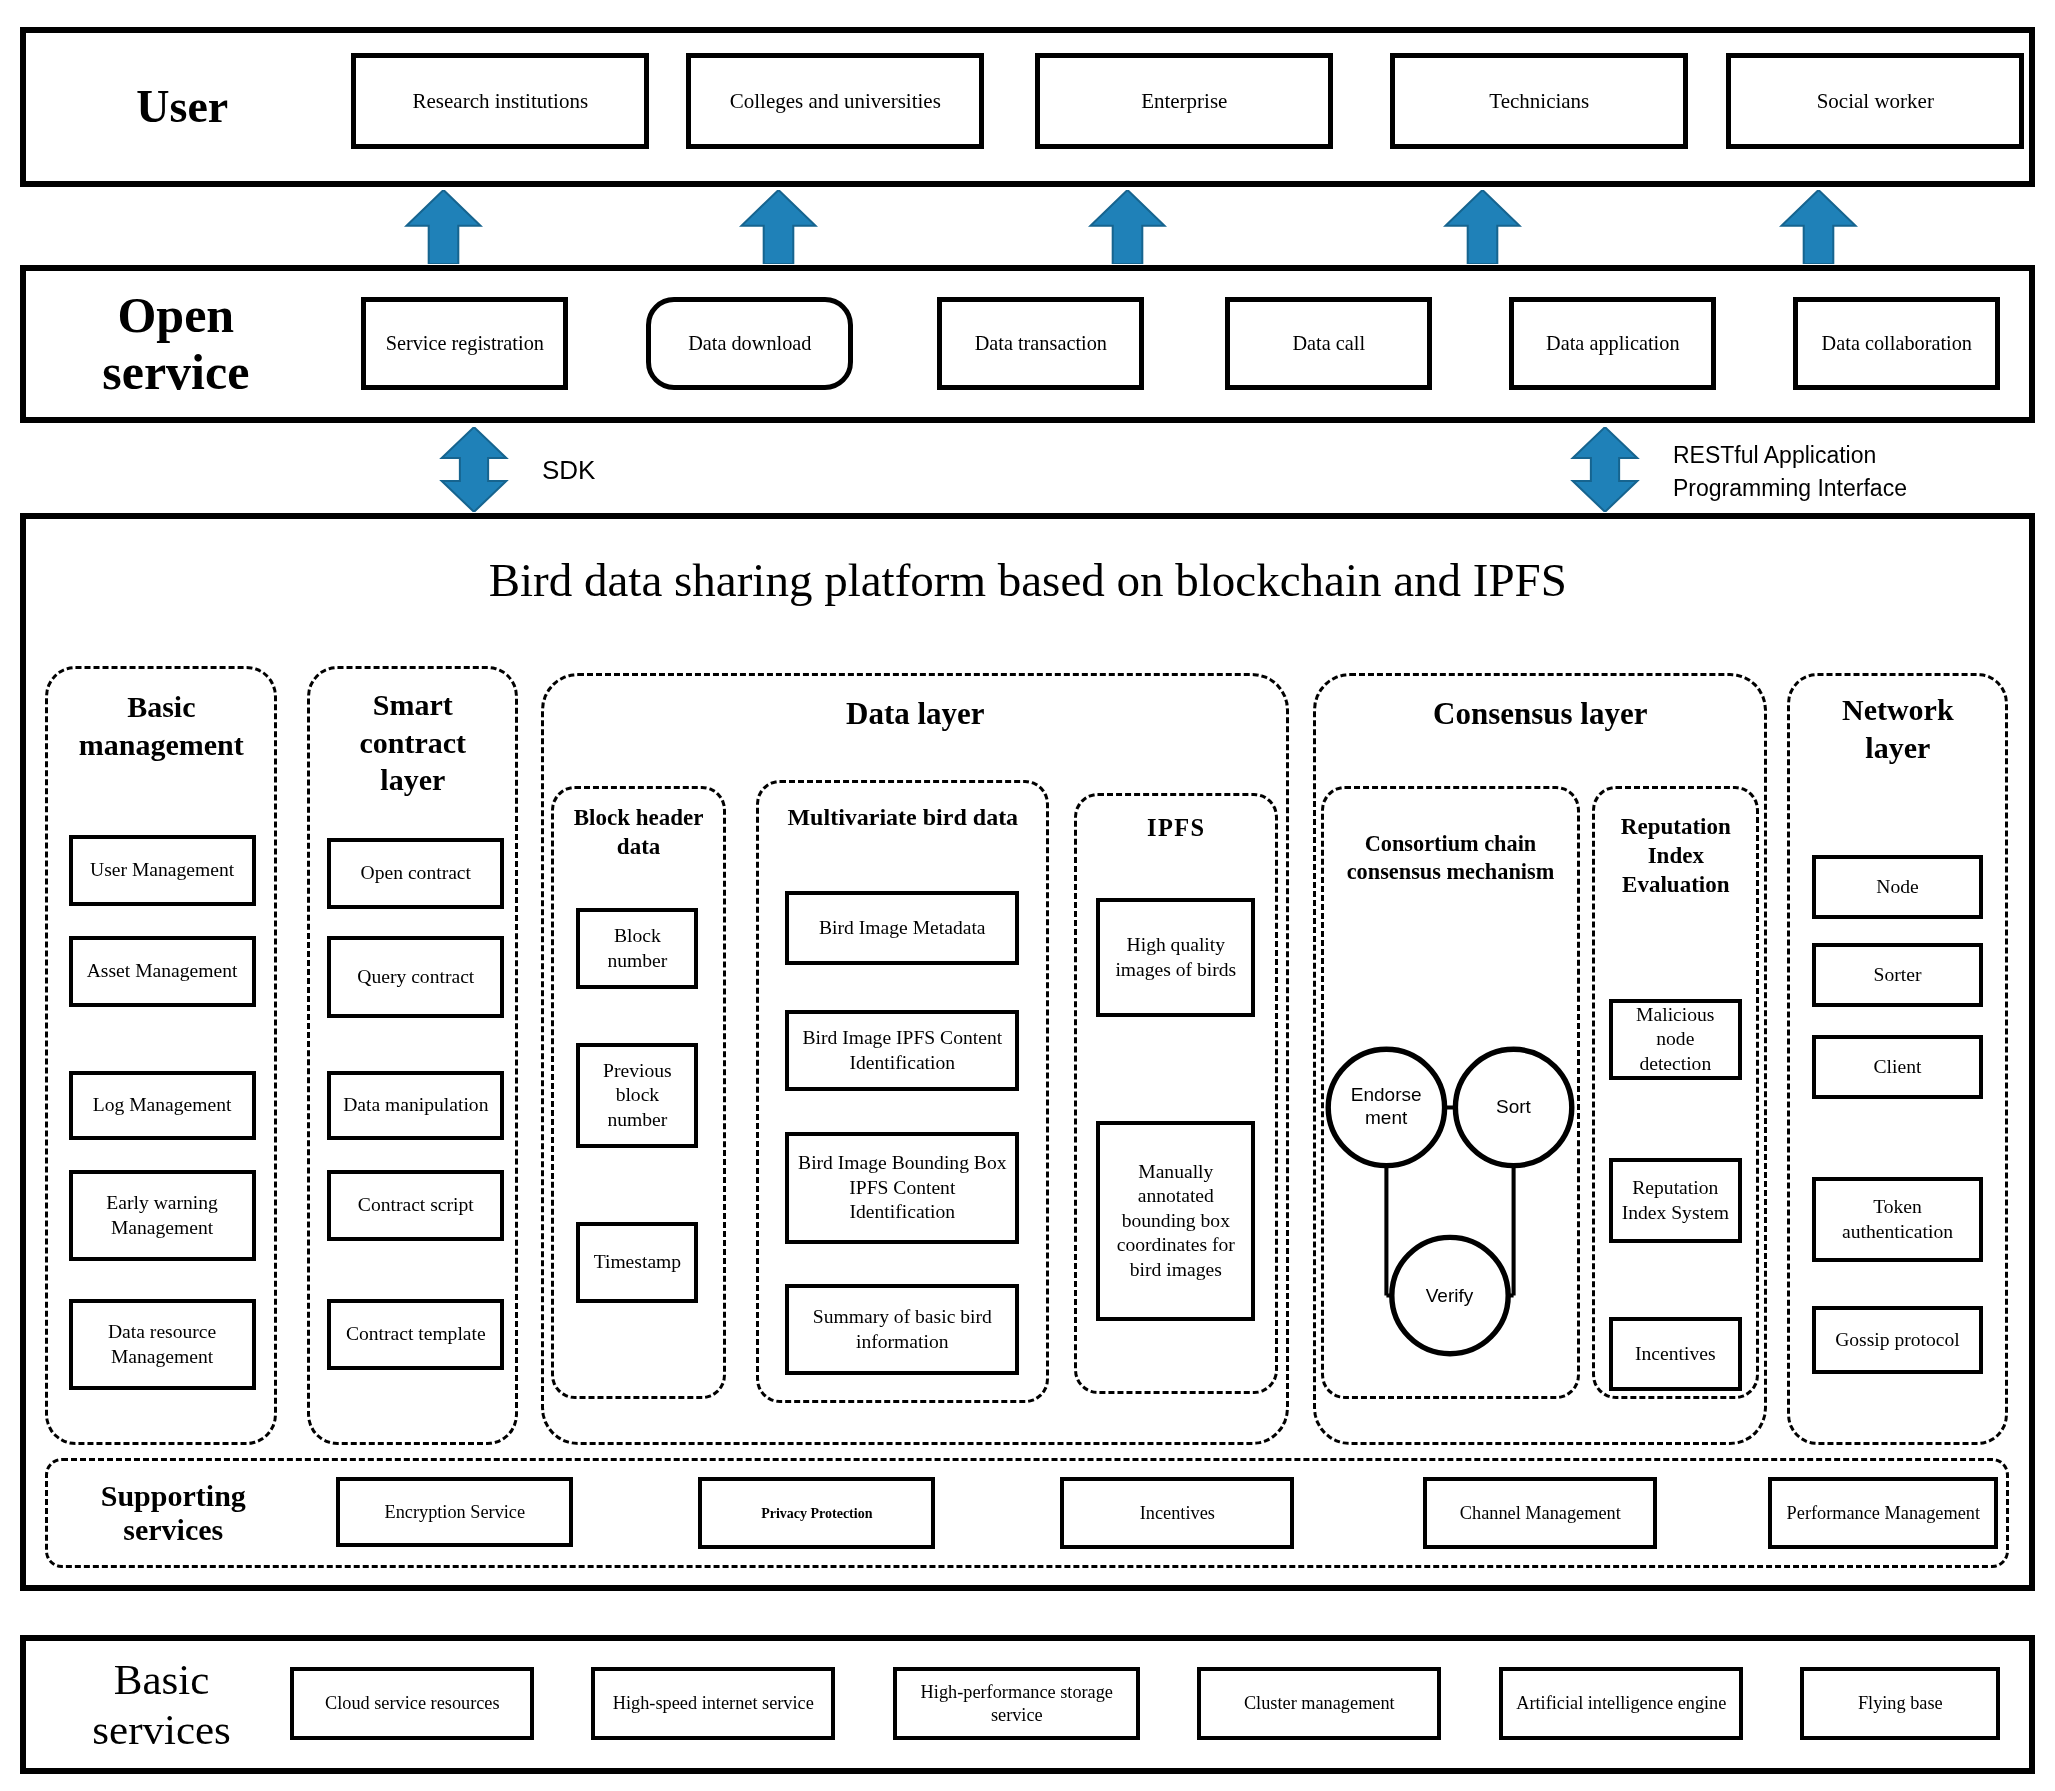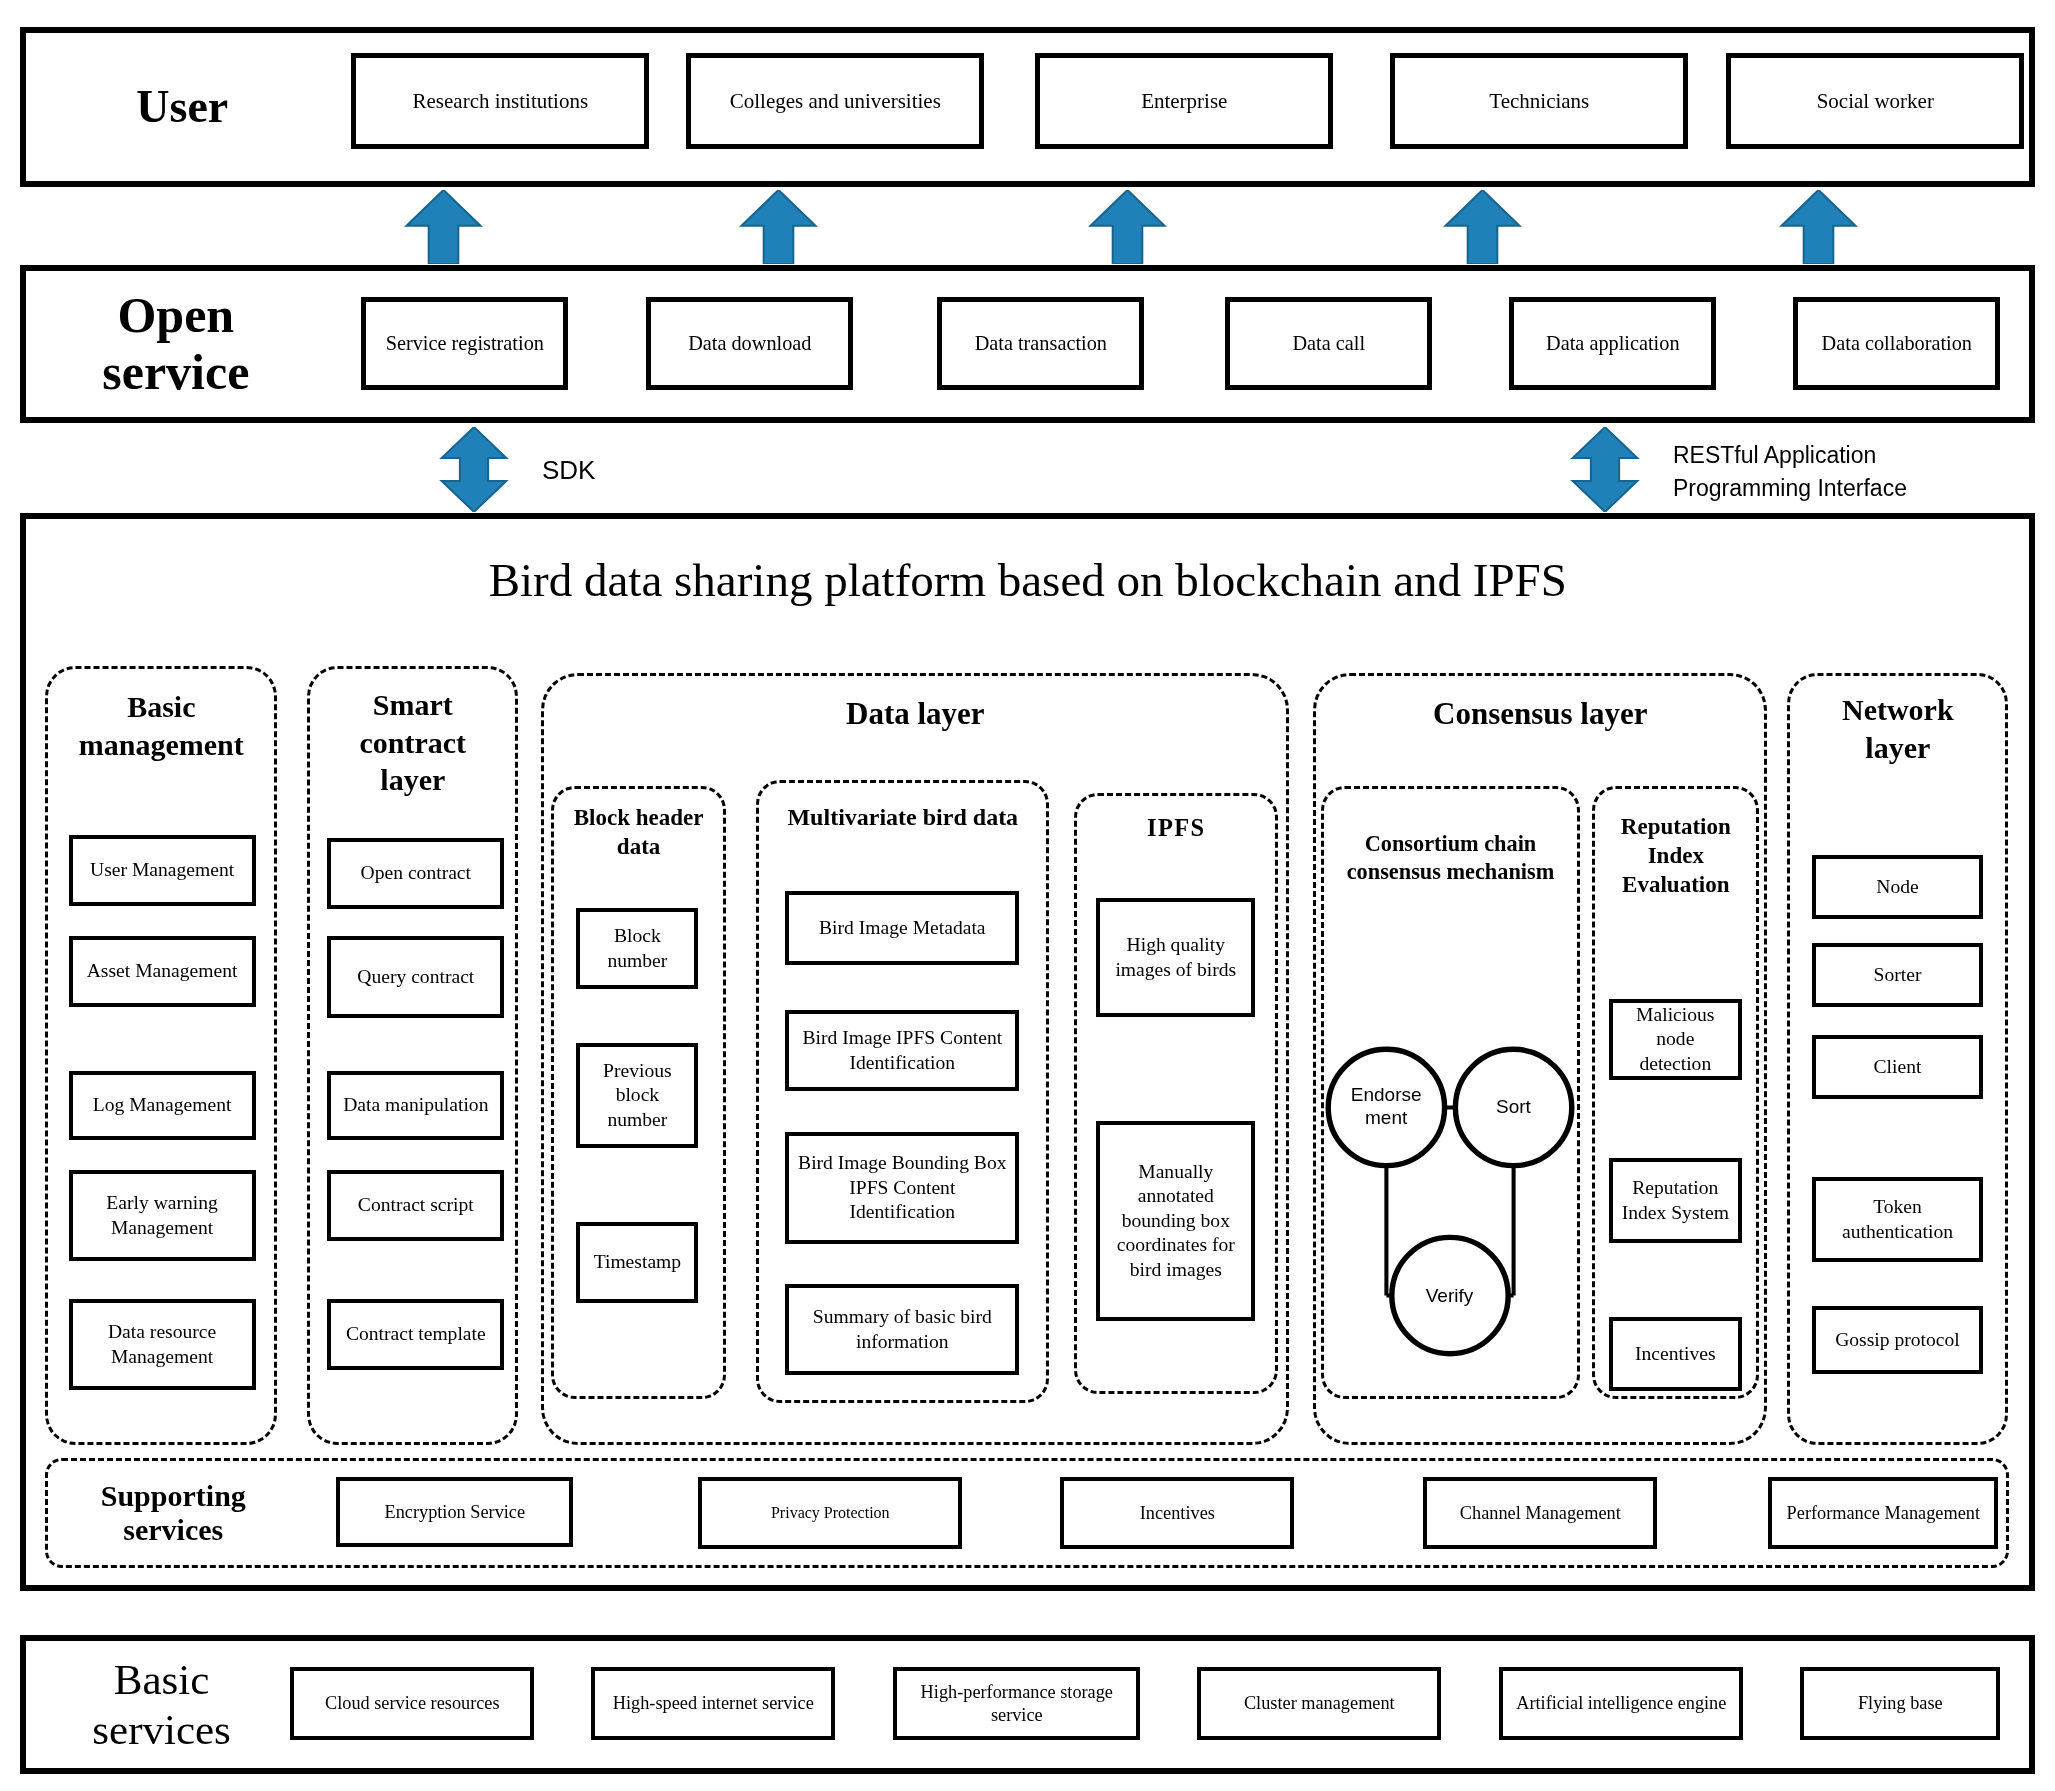--- a/index.html
+++ b/index.html
@@ -52,21 +52,21 @@
   <svg class="arrow" style="left:1442px;top:190px;" width="81" height="74" viewBox="0 0 120 110">
       <polygon points="60,0 115,53 82,53 82,110 38,110 38,53 5,53" fill="#1F81B8"></polygon>
     </svg>
   <svg class="arrow" style="left:1778px;top:190px;" width="81" height="74" viewBox="0 0 120 110">
       <polygon points="60,0 115,53 82,53 82,110 38,110 38,53 5,53" fill="#1F81B8"></polygon>
     </svg>
 
   <section class="obox" style="left:20.3px;top:265px;width:2015px;height:158px;">
     <div class="biglabel" style="left:41px;width:217px;font-size:50px;">Open service</div>
     <div class="cell" style="left:335px;top:26px;width:207px;height:93px;font-size:20.3px;">Service registration</div>
-    <div class="cell" style="left:620px;top:26px;width:207px;height:93px;font-size:20.3px;">Data download</div>
+    <div class="cell" style="left:620px;top:26px;width:207px;height:93px;font-size:20.3px;border-radius:28px;">Data download</div>
     <div class="cell" style="left:911px;top:26px;width:207px;height:93px;font-size:20.3px;">Data transaction</div>
     <div class="cell" style="left:1199px;top:26px;width:207px;height:93px;font-size:20.3px;">Data call</div>
     <div class="cell" style="left:1483px;top:26px;width:207px;height:93px;font-size:20.3px;">Data application</div>
     <div class="cell" style="left:1767px;top:26px;width:207px;height:93px;font-size:20.3px;">Data collaboration</div>
   </section>
 
   <svg class="arrow" style="left:437px;top:427px;" width="74" height="85" viewBox="0 0 110 126">
     <polygon points="55,0 103,46 76,46 76,80 103,80 55,126 7,80 34,80 34,46 7,46" fill="#1F81B8"></polygon>
     </svg>
   <div class="sanslabel" style="left:542px;top:452px;font-size:26px;">SDK</div>
@@ -154,21 +154,21 @@
       <div class="item" style="left:21.7px;top:179px;width:171px;height:64px;">Node</div>
       <div class="item" style="left:21.7px;top:267px;width:171px;height:64px;">Sorter</div>
       <div class="item" style="left:21.7px;top:359px;width:171px;height:64px;">Client</div>
       <div class="item" style="left:21.7px;top:501px;width:171px;height:85px;">Token authentication</div>
       <div class="item" style="left:21.7px;top:630px;width:171px;height:68px;">Gossip protocol</div>
     </div>
 
     <div class="dcol r25" style="left:19px;top:939px;width:1964px;height:110px;">
       <div class="biglabel" style="left:13.5px;width:223px;font-size:30px;">Supporting services</div>
       <div class="item" style="left:288px;top:16.3px;width:237px;height:70px;font-size:18.3px;">Encryption Service</div>
-      <div class="item" style="left:650px;top:16.3px;width:264px;height:72px;font-size:16px;">Privacy Protection</div>
+      <div class="item" style="left:650px;top:16.3px;width:237px;height:72px;font-size:14px;font-weight:bold;">Privacy Protection</div>
       <div class="item" style="left:1012px;top:16.3px;width:234px;height:72px;font-size:18.3px;">Incentives</div>
       <div class="item" style="left:1375px;top:16.3px;width:234px;height:72px;font-size:18.3px;">Channel Management</div>
       <div class="item" style="left:1720px;top:16.3px;width:230px;height:72px;font-size:18.3px;">Performance Management</div>
     </div>
   </section>
 
   <section class="obox" style="left:20.3px;top:1635px;width:2015px;height:139px;">
     <div class="biglabel" style="left:20.3px;width:230px;font-size:43px;font-weight:normal;">Basic services</div>
     <div class="cell" style="left:264px;top:26px;width:244px;height:73px;border-width:4.1px;font-size:18.3px;">Cloud service resources</div>
     <div class="cell" style="left:565px;top:26px;width:244px;height:73px;border-width:4.1px;font-size:18.3px;">High-speed internet service</div>

